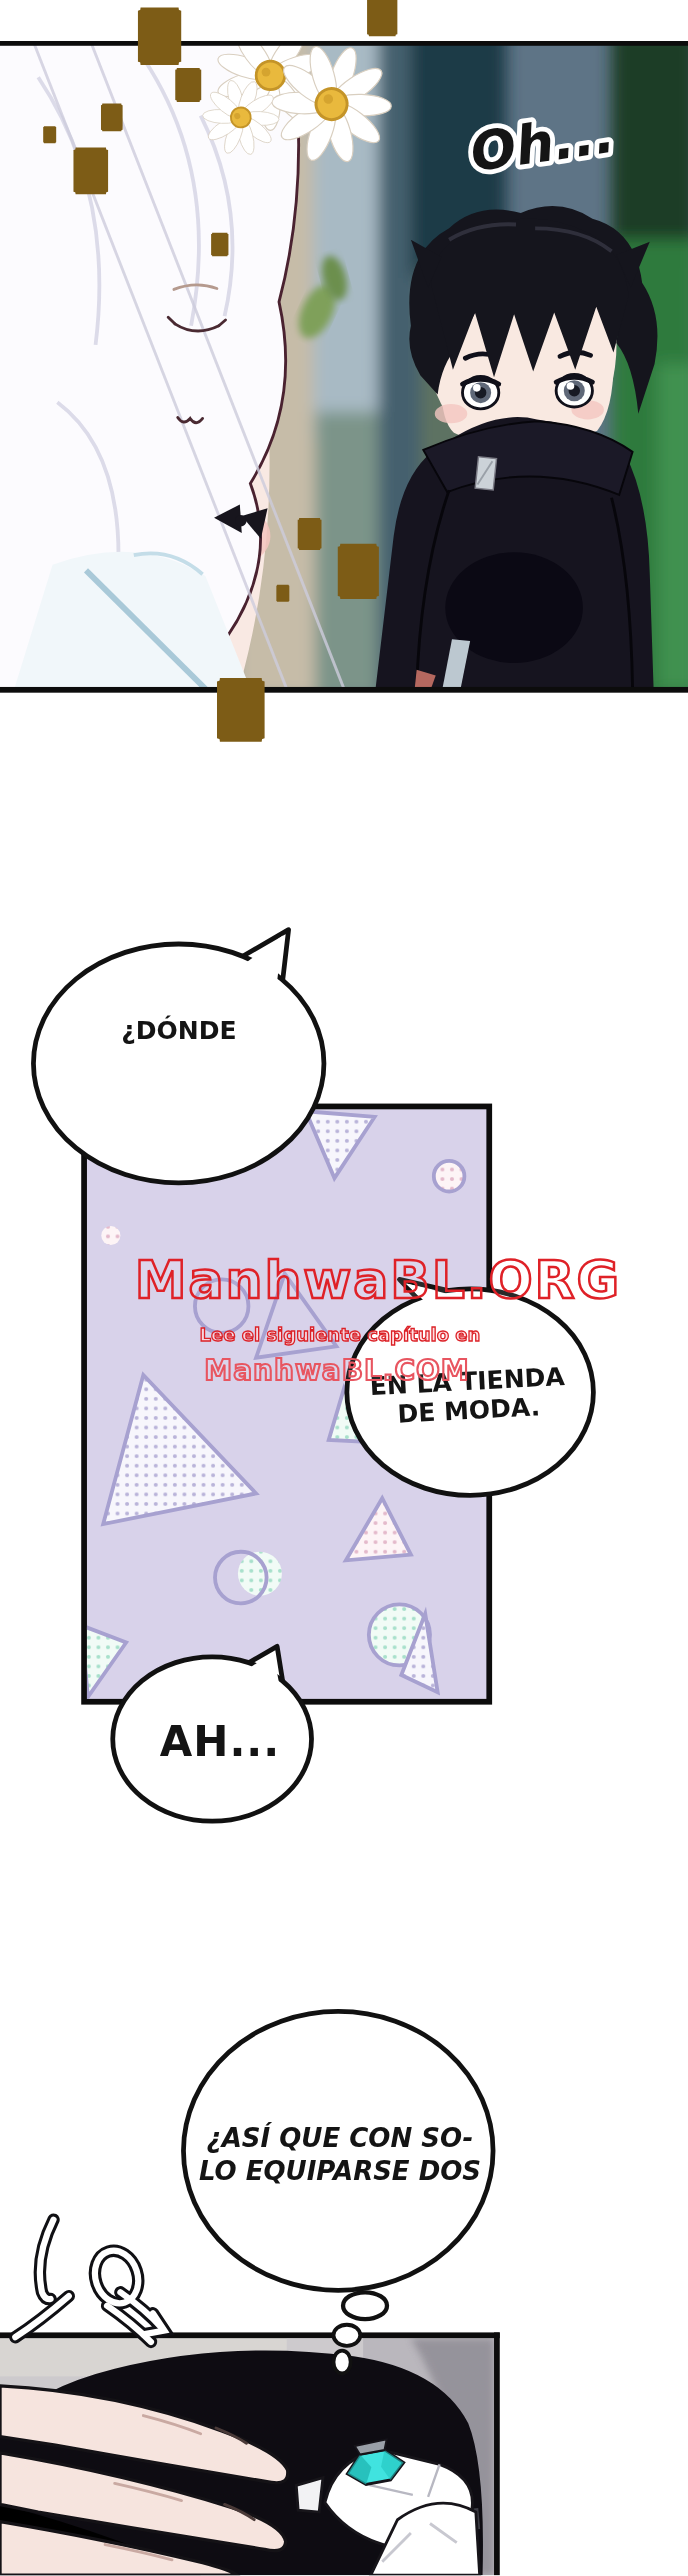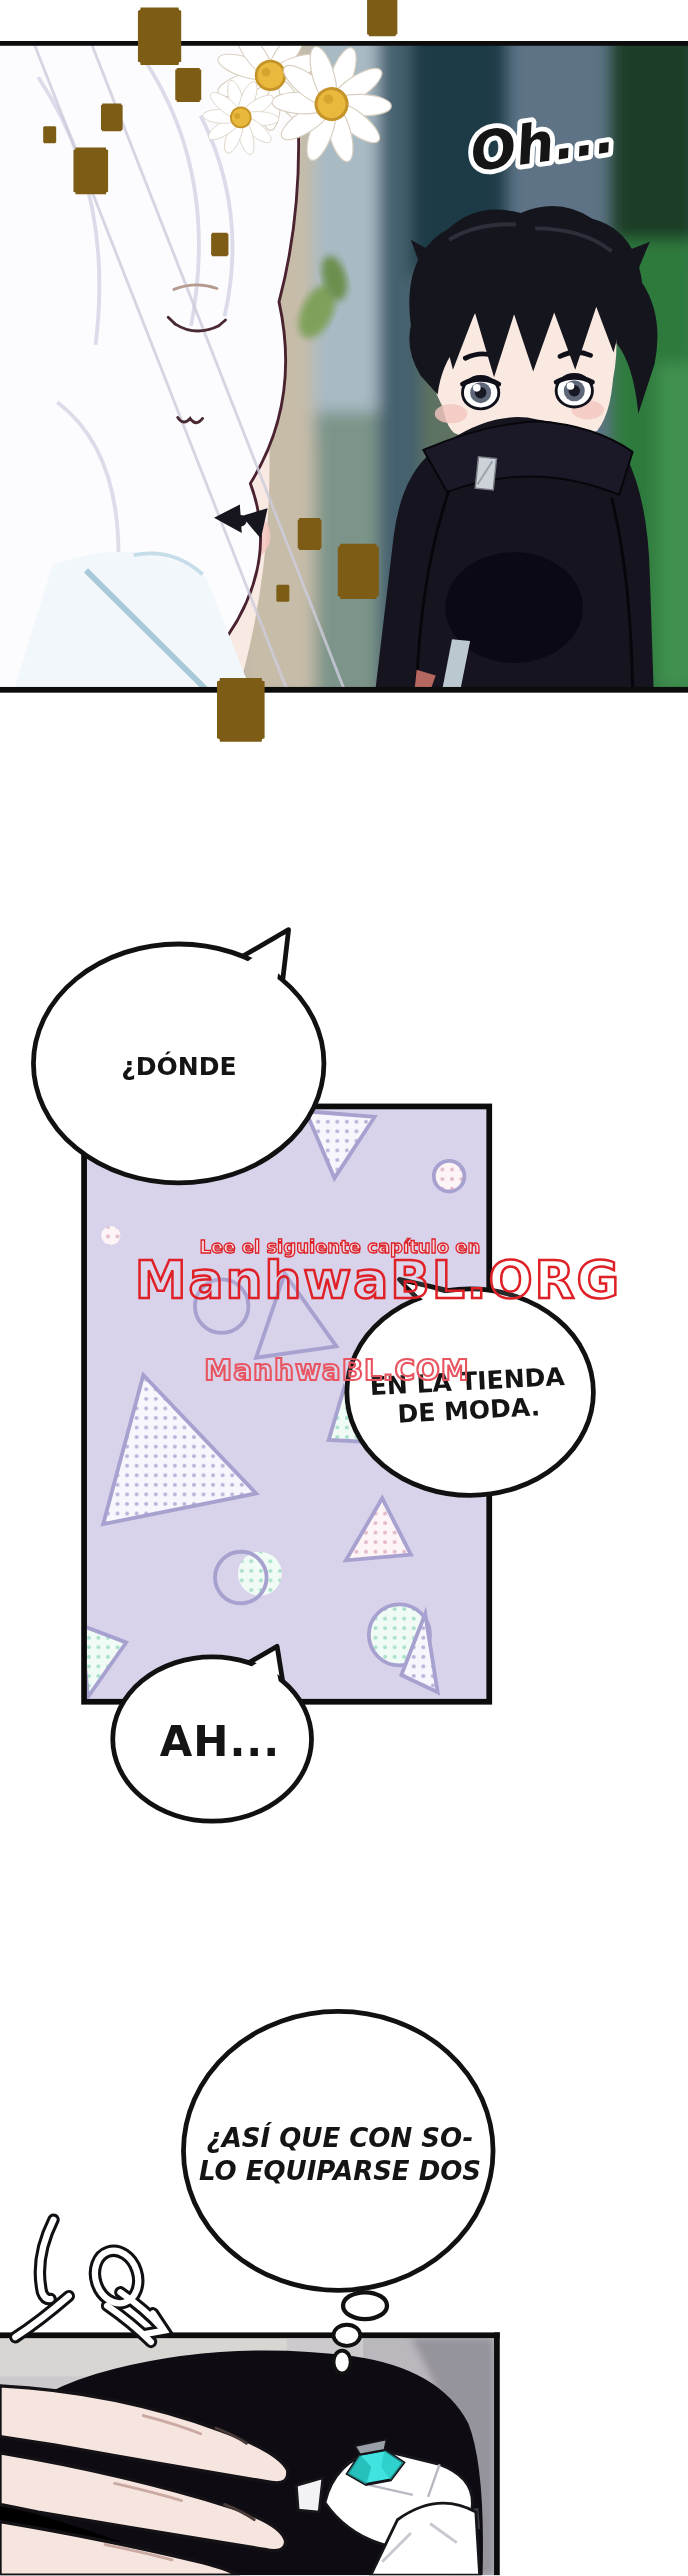--- a/index.html
+++ b/index.html
@@ -1,27 +1,27 @@
 <!DOCTYPE html>
 <html><head>
 <meta charset="utf-8">
 <style>
   html,body{margin:0;padding:0;background:#ffffff;}
   #page{position:relative;width:688px;height:2576px;background:#ffffff;overflow:hidden;
         font-family:"DejaVu Sans",sans-serif;}
   #art{position:absolute;left:0;top:0;z-index:1;}
   .txt{position:absolute;z-index:30;font-family:"DejaVu Sans",sans-serif;font-weight:700;
        color:#141414;text-align:center;transform:translateX(-50%);white-space:nowrap;}
-  .b1{left:179px;top:1015px;font-size:25px;line-height:32.5px;margin-top:36px;}
+  .b1{left:179px;top:1015px;font-size:25px;line-height:32.5px;}
   .b2{left:468px;top:1367px;font-size:25px;line-height:29px;transform:translateX(-50%) rotate(-3deg);}
   .b3{left:220px;top:1723px;font-size:42px;line-height:38px;letter-spacing:1px;}
   .b4{left:340px;top:2122px;font-size:26px;line-height:32.5px;font-style:italic;}
   .wm{position:absolute;z-index:40;font-weight:700;text-align:center;
       transform:translateX(-50%);white-space:nowrap;font-family:"DejaVu Sans",sans-serif;}
-  .wm1{left:340px;top:1236px;font-size:18px;color:rgba(255,214,218,0.75);text-align:center;
+  .wm1{left:340px;top:1324px;font-size:18px;color:rgba(255,214,218,0.75);text-align:center;
        -webkit-text-stroke:1.3px #dc2127;}
   .wm2{left:342px;top:1250px;font-size:52px;letter-spacing:1.9px;color:rgba(255,255,255,0.10);margin-left:36px;
        -webkit-text-stroke:2.5px #df2127;}
   .wm3{left:337px;top:1354px;font-size:28px;letter-spacing:1px;color:rgba(255,255,255,0.08);
        -webkit-text-stroke:2.1px #e85560;}
 </style>
 </head>
 <body>
 
 <div id="page">

